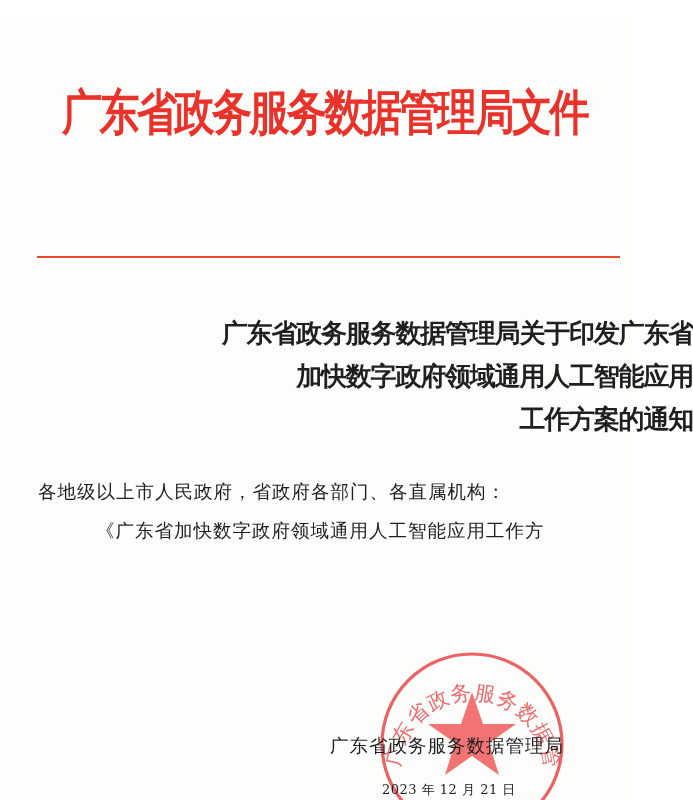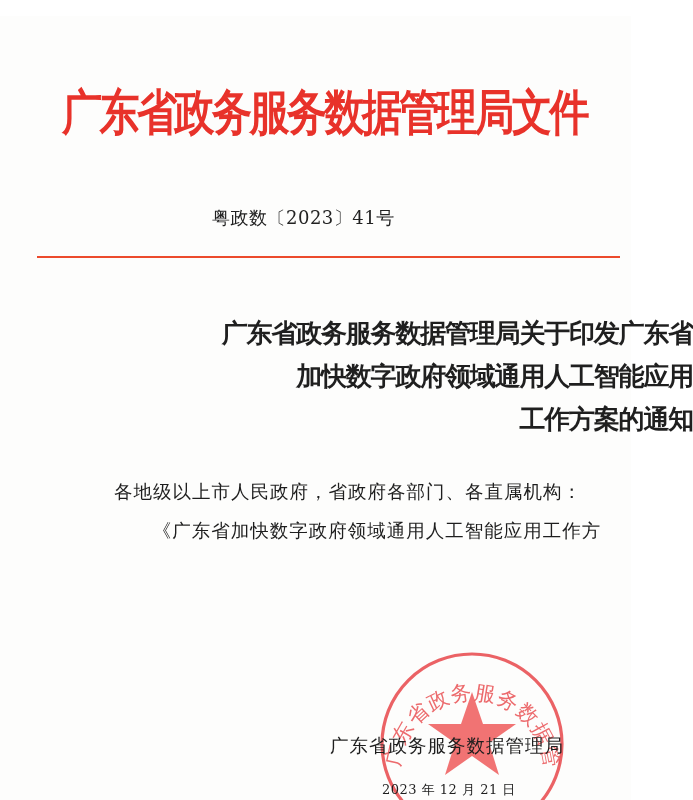--- a/index.html
+++ b/index.html
@@ -79,21 +79,20 @@
       top: 456px;
       width: 620px;
       font-size: 18.5px;
       line-height: 39px;
       color: #1e1e1e;
       letter-spacing: 1px;
     }
     .body-text p {
       margin: 0;
       white-space: nowrap;
-      text-align: center;
     }
     .body-text .indent {
       padding-left: 58px;
     }
     .seal {
       position: absolute;
       left: 365px;
       top: 628px;
       width: 215px;
       height: 172px;
@@ -120,21 +119,20 @@
       white-space: nowrap;
     }
   </style>
 </head>
 <body>
 
 <div class="page">
 
   <div class="masthead">广东省政务服务数据管理局文件</div>
 
-  <div class="doc-number">粤政数〔2023〕41号</div>
 
   <div class="red-rule"></div>
 
   <div class="title-block">
     <div class="title-line l1">广东省政务服务数据管理局关于印发广东省</div>
     <div class="title-line l2">加快数字政府领域通用人工智能应用</div>
     <div class="title-line l3">工作方案的通知</div>
   </div>
 
   <div class="body-text">

